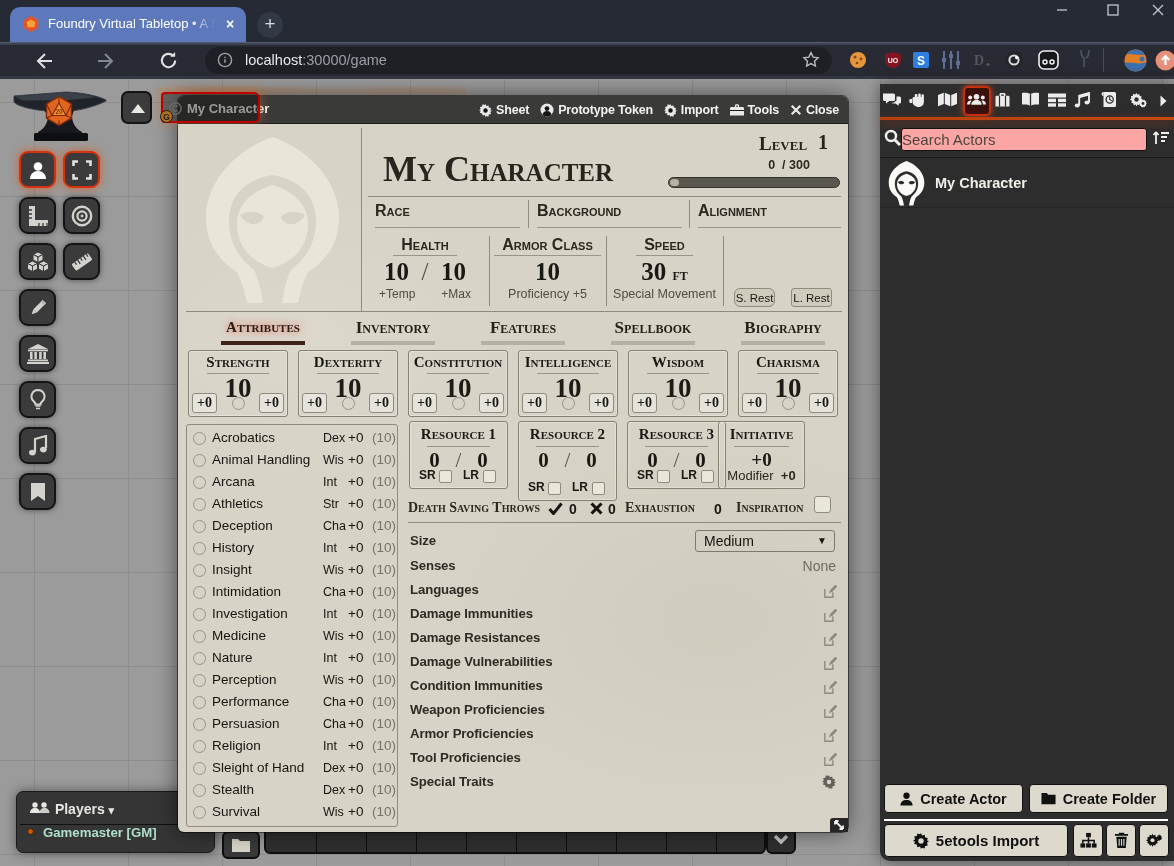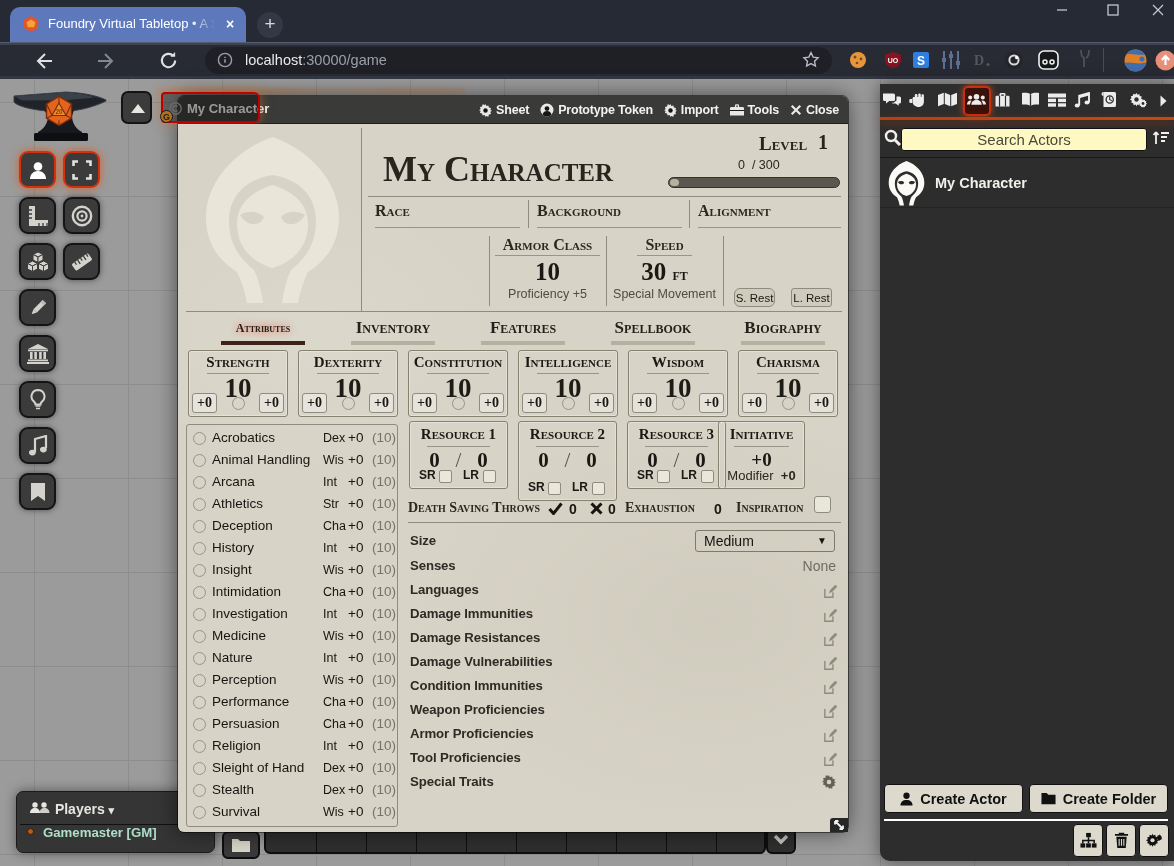--- a/index.html
+++ b/index.html
@@ -63,21 +63,21 @@
 
   .vline { position:absolute; width:1px; background:#8e8c7e; }
   .hline { position:absolute; height:1px; background:#8e8c7e; }
   .biglab { font-family:"Liberation Serif", serif; font-variant:small-caps; font-weight:bold; color:#27251d; }
 
   
   #charname { position:absolute; left:205px; top:24px; font-size:36px; }
   #xpbar { left:490px; top:53px; width:172px; height:11px; background:#5a584e; border:1px solid #33322b; border-radius:6px; }
   #xpbar i { position:absolute; left:1px; top:1px; width:9px; height:7px; background:#b5b2a2; border-radius:4px; display:block; }
 
-  .statlab { font-family:Liberation Serif, serif; font-variant:small-caps; font-weight:bold; font-size:16px; color:#2a281f; }
+  .statlab { font-family:Liberation Sans, sans-serif; font-variant:small-caps; font-weight:bold; font-size:16px; color:#2a281f; }
   .abox { position:absolute; border:1px solid #85836f; border-radius:3px; box-shadow:inset 0 0 0 1px rgba(255,255,255,.3); }
   .abil-lab { position:absolute; width:100%; text-align:center; top:3px; font-size:14px; }
   .abil-ul { position:absolute; left:18%; width:64%; top:22px; height:1px; background:#98968a; }
   .abil-val { position:absolute; width:100%; text-align:center; top:22px; font-family:"Liberation Serif", serif; font-weight:bold; font-size:27px; color:#1c1b15; }
   .mbox { position:absolute; width:25px; height:20px; border:1px solid #8e8c7e; background:rgba(255,255,255,.35); border-radius:3px; font-weight:bold; font-size:14px; text-align:center; line-height:18px; font-family:"Liberation Serif", serif; }
   .pcirc { position:absolute; width:13px; height:13px; border:1.5px solid #96948a; border-radius:50%; }
 
   .skrow { position:absolute; left:0; right:0; height:22px; font-size:13.5px; color:#16150f; }
   .skrow .rad { position:absolute; left:6px; top:4px; width:13px; height:13px; border:1.5px solid #96948a; border-radius:50%; }
   .skrow .nm { position:absolute; left:25px; top:2px; }
@@ -85,21 +85,21 @@
   .skrow .md { position:absolute; left:161px; top:2px; }
   .skrow .pv { position:absolute; left:185px; top:2px; color:#75736a; }
 
   .trait { position:absolute; left:232px; font-weight:bold; font-size:13.2px; letter-spacing:-.1px; color:#2d2b24; }
 
   
   #sidebar { left:880px; top:84px; width:294px; height:777px; background:#2d2d2d; border-radius:0 0 0 10px; box-shadow:0 0 18px rgba(0,0,0,.5); }
   #sbtabs { position:absolute; left:0; top:0; width:100%; height:33px; }
   #sbline { position:absolute; left:0; top:33px; width:100%; height:3px; background:linear-gradient(90deg,#b8400d,#c44a10); box-shadow:0 3px 8px rgba(200,60,10,.55); }
   #sbsearch { position:absolute; left:0; top:37px; width:100%; height:36px; }
-  #sbsearch input { position:absolute; left:21px; top:7px; width:246px; height:23px; background:#fef9c3; border:1px solid #111; border-radius:3px; text-align:center; font-size:15px; color:#4a483e; font-family:"Liberation Sans", sans-serif; }
+  #sbsearch input { position:absolute; left:21px; top:7px; width:246px; height:23px; background:#fca5a5; border:1px solid #111; border-radius:3px; text-align:left; font-size:15px; color:#4a483e; font-family:"Liberation Sans", sans-serif; }
   #sbdir { position:absolute; left:0; top:73px; width:100%; bottom:0; border-top:1px solid #191919; }
   #actor-entry { position:absolute; left:0; top:2px; width:100%; height:48px; border-bottom:1px solid #242424; color:#f2f0ea; }
   #actor-entry .nm { position:absolute; left:55px; top:15px; font-weight:bold; font-size:14.5px; }
   .sbbtn { position:absolute; background:#ddd9cc; border:1px solid #111; border-radius:4px; color:#111; font-weight:bold; font-size:14.5px; text-align:center; display:flex; align-items:center; justify-content:center; gap:7px; }
 </style></head>
 <body>
 
 <div class="abs" id="tabstrip"></div>
 <div class="abs" id="tab">
   <svg class="fav" viewBox="0 0 20 20">
@@ -397,54 +397,59 @@
       <path d="M68.5 0 C104 12 135 44 135 80 C135 108 121 124 104 135 C99 145 96 155 94 166 L78 166 C80 152 83 141 87 133 C100 123 112 108 112 84 C112 58 94 42 68.5 38 C43 42 25 58 25 84 C25 108 37 123 50 133 C54 141 57 152 59 166 L43 166 C41 155 38 145 33 135 C16 124 2 108 2 80 C2 44 33 12 68.5 0 Z" fill="#e9e6d9"></path>
       <path d="M68.5 48 C88 54 104 66 104 87 C104 110 89 125 68.5 131 C48 125 33 110 33 87 C33 66 49 54 68.5 48 Z" fill="#e9e6d9"></path>
       <path d="M36 78 C44 73 55 74 60 80 C57 89 44 91 36 78 Z" fill="#d7d3c6"></path>
       <path d="M101 78 C93 73 82 74 77 80 C80 89 93 91 101 78 Z" fill="#d7d3c6"></path>
     </svg>
     <div class="vline" style="left:183px;top:4px;height:183px"></div>
 
     <div class="biglab" id="charname">My Character</div>
     <div class="abs biglab" style="left:581px;top:9px;font-size:19px">Level</div>
     <div class="abs biglab" style="left:640px;top:7px;font-size:20px;font-family:'Liberation Serif',serif;font-weight:bold">1</div>
-    <div class="abs" style="left:560px;top:34px;width:102px;text-align:left;font-size:12.5px;font-weight:normal;color:#2a281f">0&nbsp; /&nbsp;300</div>
+    <div class="abs" style="left:560px;top:34px;width:102px;text-align:center;font-size:12.5px;font-weight:bold;color:#2a281f">0&nbsp; /&nbsp;300</div>
     <div class="abs" id="xpbar">
         <i></i>
       </div>
     <div class="hline" style="left:190px;top:72px;width:473px"></div>
 
     <div class="abs statlab" style="left:197px;top:78px">Race</div>
     <div class="hline" style="left:197px;top:103px;width:145px;background:#98968a"></div>
     <div class="vline" style="left:350px;top:76px;height:28px"></div>
     <div class="abs statlab" style="left:359px;top:78px">Background</div>
     <div class="hline" style="left:359px;top:103px;width:145px;background:#98968a"></div>
     <div class="vline" style="left:511px;top:76px;height:28px"></div>
     <div class="abs statlab" style="left:520px;top:78px">Alignment</div>
     <div class="hline" style="left:520px;top:103px;width:143px;background:#98968a"></div>
 
     <div class="vline" style="left:311px;top:112px;height:70px"></div>
     <div class="vline" style="left:428px;top:112px;height:70px"></div>
     <div class="vline" style="left:545px;top:112px;height:70px"></div>
+    <div class="abs" style="left:183px;top:112px;width:128px;text-align:center">
+      <div class="statlab" style="display:inline-block;border-bottom:1px solid #98968a;padding:0 8px 1px">Health</div>
+      <div style="font-family:'Liberation Serif',serif;font-weight:bold;font-size:25px;margin-top:2px">10&nbsp; <span style="font-weight:normal;color:#55534a">/</span> &nbsp;10</div>
+      <div style="font-size:12px;color:#4e4c44;margin-top:1px"><span style="margin-right:26px">+Temp</span><span>+Max</span></div>
+    </div>
     <div class="abs" style="left:311px;top:112px;width:117px;text-align:center">
       <div class="statlab" style="display:inline-block;border-bottom:1px solid #98968a;padding:0 8px 1px">Armor Class</div>
       <div style="font-family:'Liberation Serif',serif;font-weight:bold;font-size:25px;margin-top:2px">10</div>
       <div style="font-size:12.5px;color:#4e4c44;margin-top:1px">Proficiency +5</div>
     </div>
     <div class="abs" style="left:428px;top:112px;width:117px;text-align:center">
       <div class="statlab" style="display:inline-block;border-bottom:1px solid #98968a;padding:0 8px 1px">Speed</div>
       <div style="font-family:'Liberation Serif',serif;font-weight:bold;font-size:25px;margin-top:2px">30 <span style="font-size:17px;font-variant:small-caps">ft</span></div>
       <div style="font-size:12.5px;color:#4e4c44;margin-top:1px">Special Movement</div>
     </div>
     <div class="abs" style="left:556px;top:164px;width:41px;height:19px;background:#cfccbd;border:1px solid #8e8c7e;border-radius:6px;font-size:11.5px;text-align:center;line-height:18px">S. Rest</div>
     <div class="abs" style="left:613px;top:164px;width:41px;height:19px;background:#cfccbd;border:1px solid #8e8c7e;border-radius:3px;font-size:11.5px;text-align:center;line-height:18px">L. Rest</div>
     <div class="hline" style="left:8px;top:187px;width:656px"></div>
 
     <div class="abs" id="tabrow" style="left:10px;top:194px;width:650px;height:27px">
-        <div style="position:absolute;left:15px;top:0;width:120px;text-align:center"><div class="serifsc" style="font-size:12px;color:#23211a;text-shadow:0 0 7px rgba(255,80,60,.9);display:inline-block">Attributes</div></div>
+        <div style="position:absolute;left:15px;top:0;width:120px;text-align:center"><div class="serifsc" style="font-size:15px;color:#23211a;text-shadow:0 0 7px rgba(255,80,60,.9);display:inline-block">Attributes</div></div>
 <div style="position:absolute;left:33px;top:23px;width:84px;height:4px;background:#3f2218"></div>
 <div style="position:absolute;left:145px;top:0;width:120px;text-align:center"><div class="serifsc" style="font-size:17px;color:#23211a;display:inline-block">Inventory</div></div>
 <div style="position:absolute;left:163px;top:23px;width:84px;height:4px;background:#b4b1a2"></div>
 <div style="position:absolute;left:275px;top:0;width:120px;text-align:center"><div class="serifsc" style="font-size:17px;color:#23211a;display:inline-block">Features</div></div>
 <div style="position:absolute;left:293px;top:23px;width:84px;height:4px;background:#b4b1a2"></div>
 <div style="position:absolute;left:405px;top:0;width:120px;text-align:center"><div class="serifsc" style="font-size:17px;color:#23211a;display:inline-block">Spellbook</div></div>
 <div style="position:absolute;left:423px;top:23px;width:84px;height:4px;background:#b4b1a2"></div>
 <div style="position:absolute;left:535px;top:0;width:120px;text-align:center"><div class="serifsc" style="font-size:17px;color:#23211a;display:inline-block">Biography</div></div>
 <div style="position:absolute;left:553px;top:23px;width:84px;height:4px;background:#b4b1a2"></div>
       </div>
@@ -838,20 +843,24 @@
 </div>
     </div>
 <div class="sbbtn" style="left:4px;top:700px;width:139px;height:29px"><svg width="13" height="14" viewBox="0 0 14 15">
         <circle cx="7" cy="4" r="3.4" fill="#111"></circle>
         <path d="M.5 14.5C.5 10.5 3 8.5 7 8.5s6.5 2 6.5 6z" fill="#111"></path>
       </svg>Create Actor</div>
 <div class="sbbtn" style="left:149px;top:700px;width:139px;height:29px"><svg width="15" height="13" viewBox="0 0 16 13">
         <path d="M.5.5h5.5l1.8 2h7.7v10H.5z" fill="#111"></path>
       </svg>Create Folder</div>
 <div style="position:absolute;left:4px;top:735px;width:284px;height:2px;background:#fff"></div>
+<div class="sbbtn" style="left:4px;top:740px;width:184px;height:33px;font-size:15px"><svg width="16" height="16" viewBox="0 0 20 20">
+        <path d="M10 0l1.2 3.2 3.3-1 .7 3.3 3.3.7-1 3.3L20 10l-2.5 2.2 1 3.3-3.3.7-.7 3.3-3.3-1L10 20l-1.2-3.2-3.3 1-.7-3.3-3.3-.7 1-3.3L0 10l2.5-2.2-1-3.3 3.3-.7.7-3.3 3.3 1z" fill="#111"></path>
+        <circle cx="10" cy="10" r="3.4" fill="#ddd9cc"></circle>
+      </svg>5etools Import</div>
 <div class="sbbtn" style="left:193px;top:740px;width:30px;height:33px">
       <svg width="17" height="17" viewBox="0 0 18 18">
         <rect x="6.5" y="1" width="5" height="4.5" fill="#111"></rect>
         <rect x="0.5" y="12" width="5" height="4.5" fill="#111"></rect>
         <rect x="6.5" y="12" width="5" height="4.5" fill="#111"></rect>
         <rect x="12.5" y="12" width="5" height="4.5" fill="#111"></rect>
         <path d="M9 5.5V9M3 12V9h12v3M9 9v3" stroke="#111" stroke-width="1.6" fill="none"></path>
       </svg>
     </div>
 <div class="sbbtn" style="left:226px;top:740px;width:30px;height:33px">

